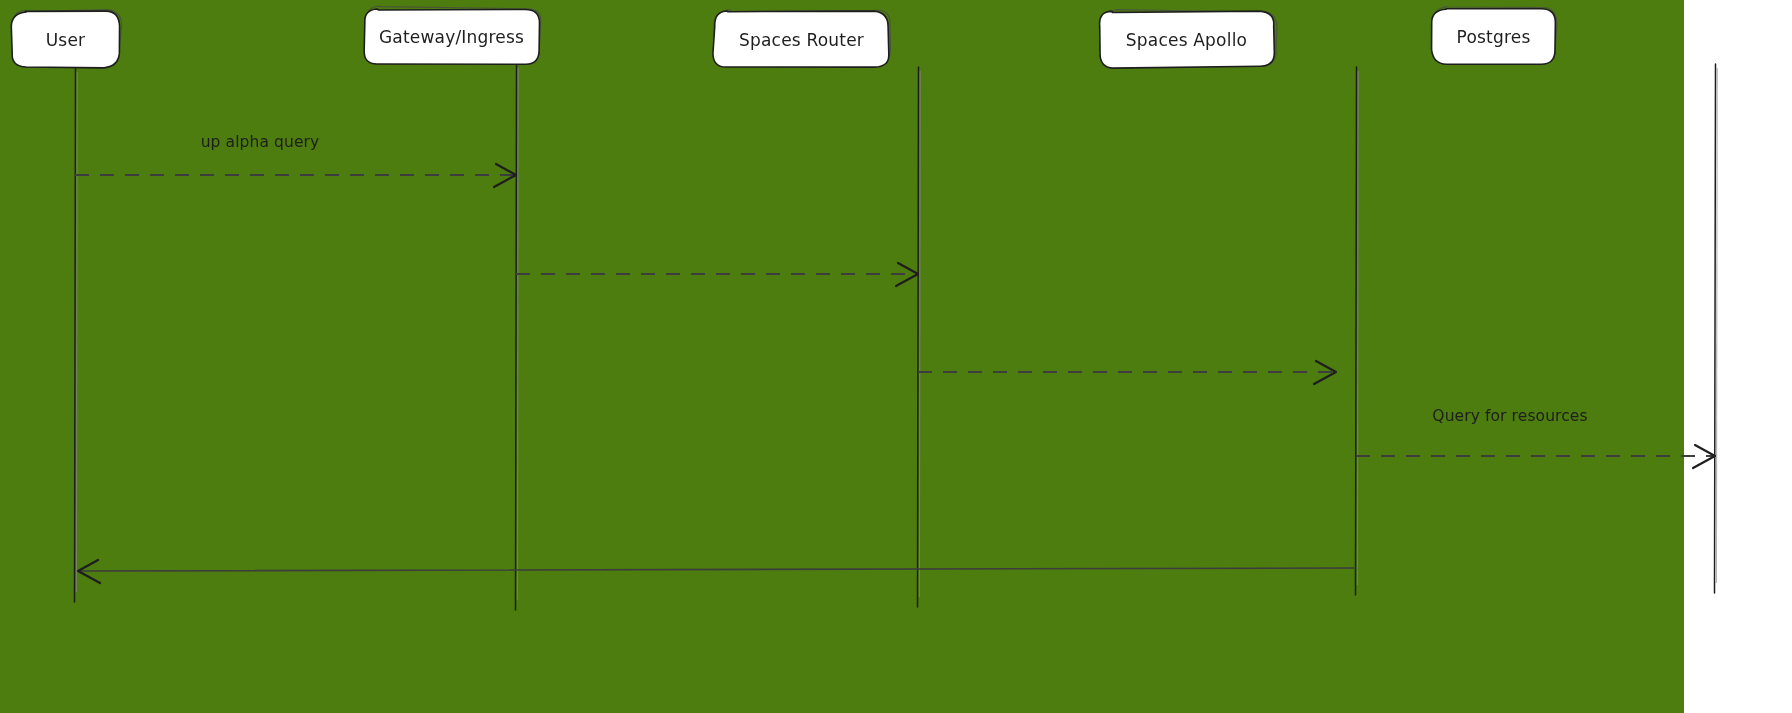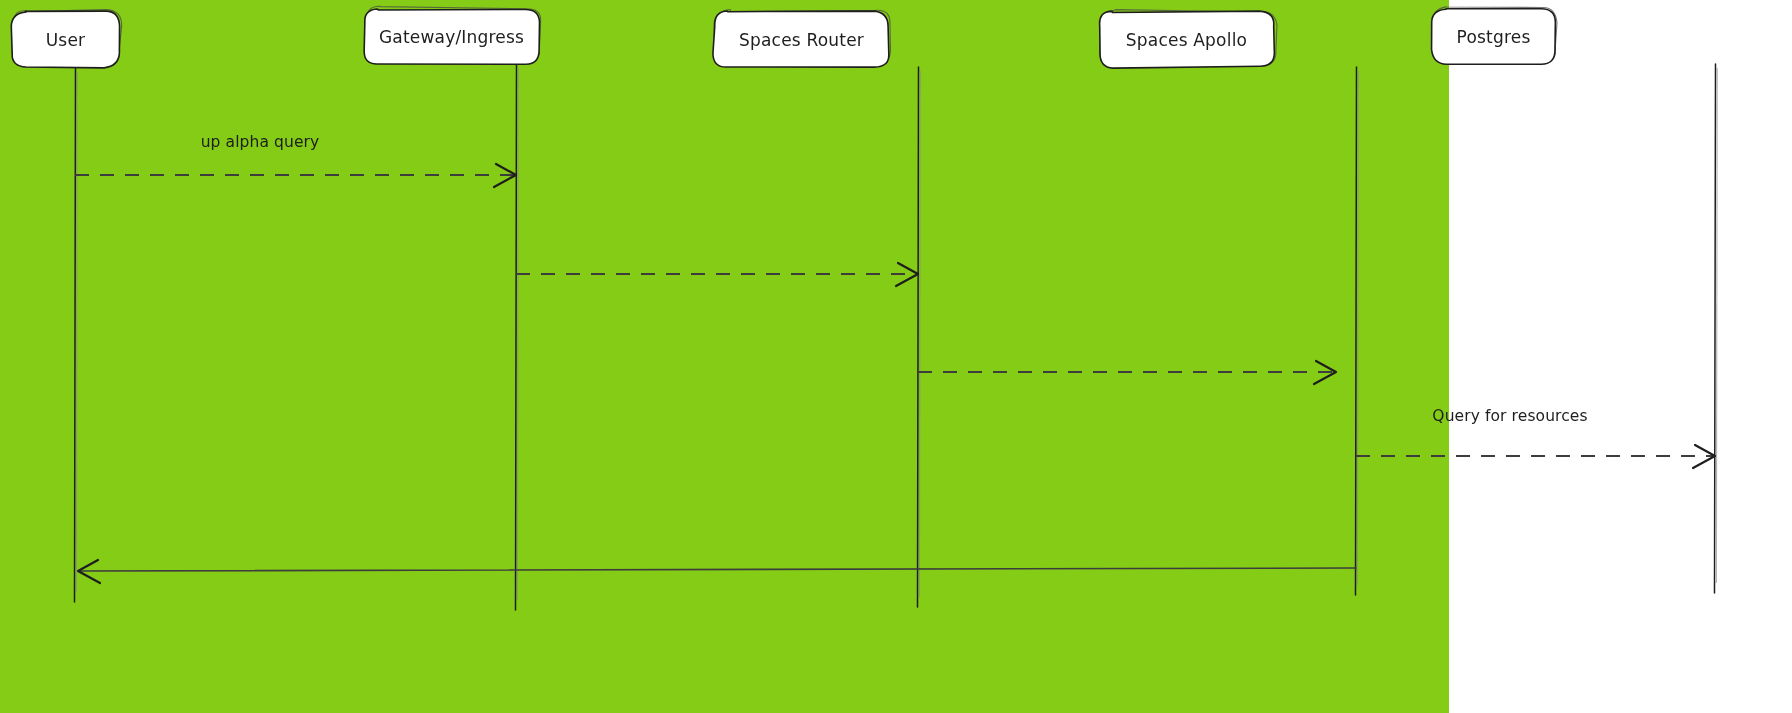--- a/index.html
+++ b/index.html
@@ -9,23 +9,23 @@
     background: #ffffff;
   }
   body {
     font-family: "DejaVu Sans", "Liberation Sans", sans-serif;
     width: 1792px;
     height: 713px;
     overflow: hidden;
   }
   #diagram-root {
     position: relative;
-    width: 1449px;
+    width: 1684px;
     height: 713px;
-    background: #84cc16;
+    background: #4d7c0f;
   }
   #diagram-svg {
     position: absolute;
     inset: 0;
     width: 1792px;
     height: 713px;
     display: block;
   }
   .participant-label {
     font-size: 17px;

